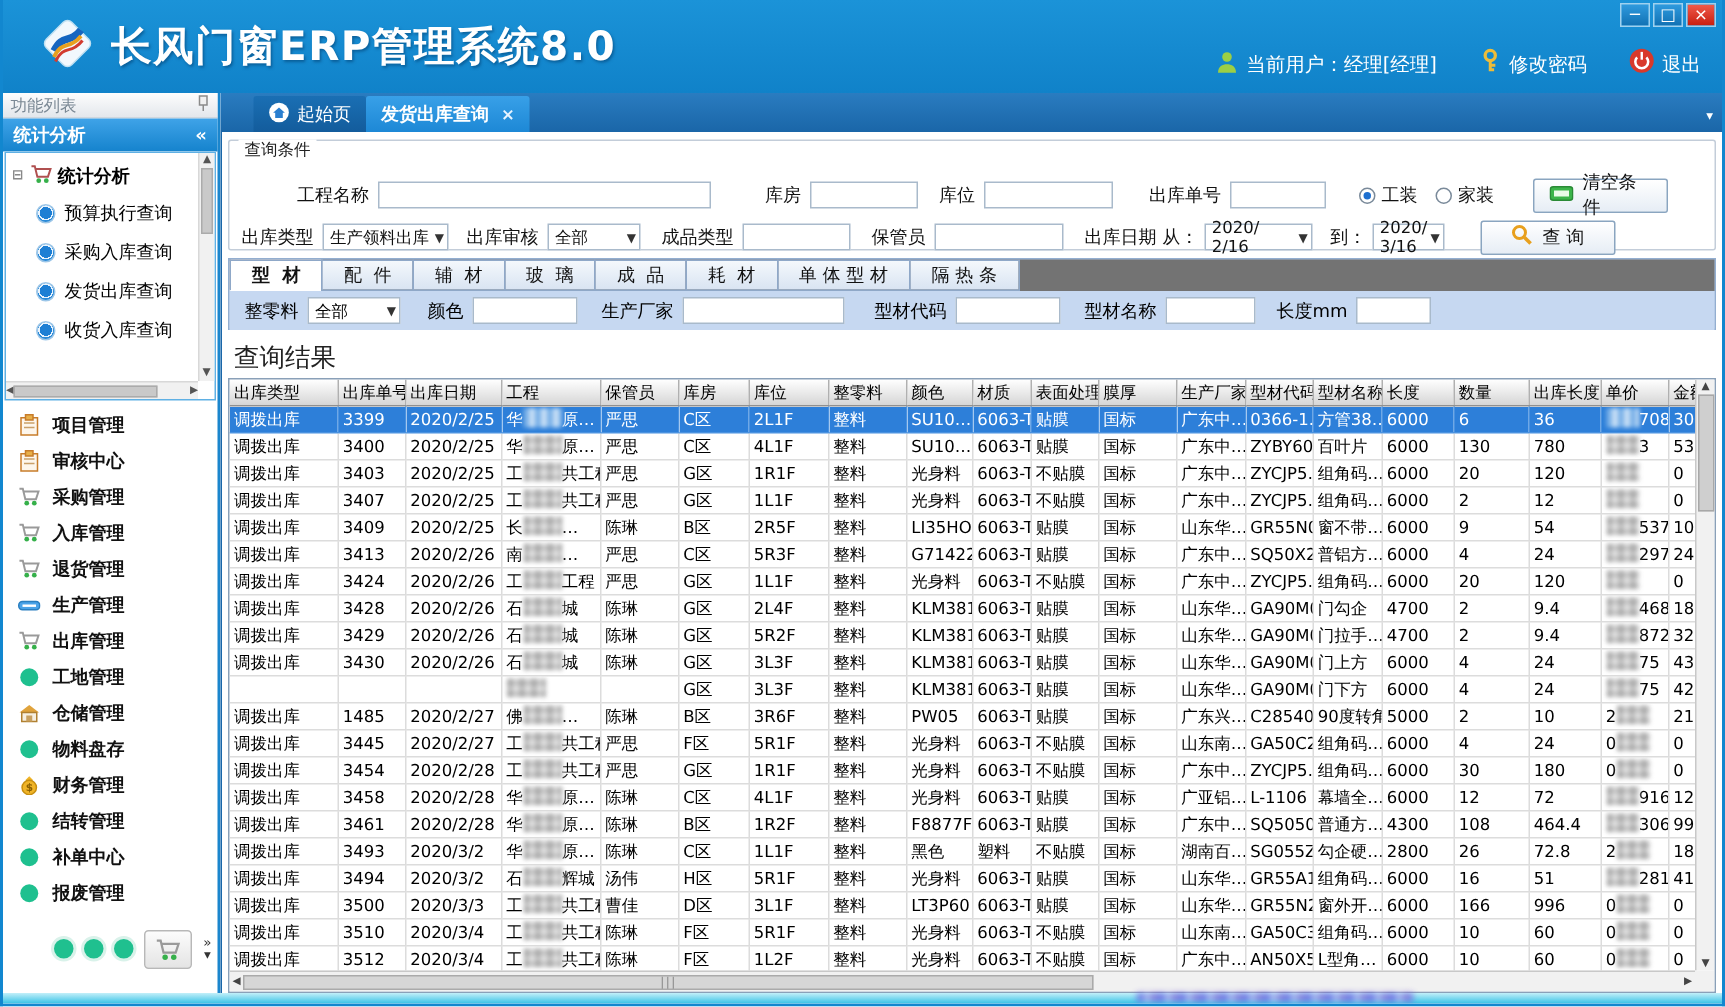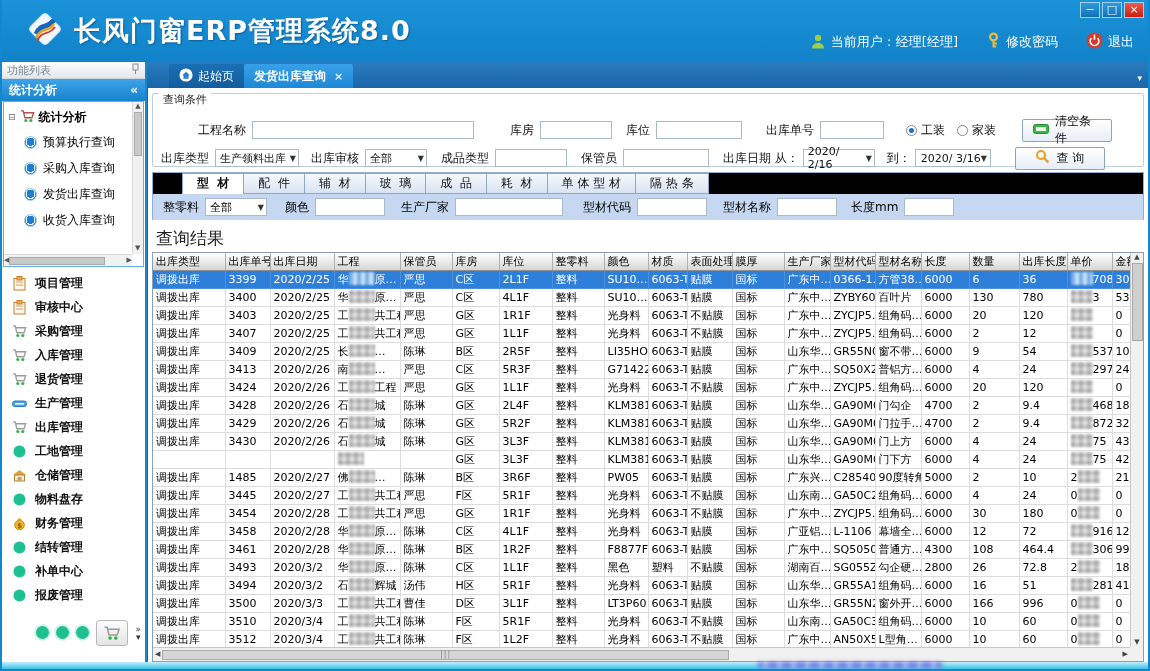--- a/index.html
+++ b/index.html
@@ -65,21 +65,21 @@
   .in { border:1px solid #a9bacb; height:18px; background:#fff; font-size:11px; font-family:"DejaVu Sans",sans-serif; padding:0 2px; }
   .combo { border:1px solid #a9bacb; height:18px; background:#fff; font-size:11px; display:flex; align-items:center; justify-content:space-between; padding:0 2px 0 4px; cursor:pointer; }
   .combo .arr { font-size:8px; color:#333; }
   .radio { display:inline-flex; align-items:center; gap:4px; cursor:pointer; }
   .rdot { width:11px; height:11px; border-radius:50%; border:1px solid #7a8a9a; background:#fff; position:relative; }
   .rdot.on::after { content:""; position:absolute; left:2px; top:2px; width:5px; height:5px; border-radius:50%; background:#1d6fd0; }
   .btn { height:23px; border:1px solid #8aa5c0; border-radius:2px; background:linear-gradient(#ffffff,#e6edf5); font-size:12px; color:#111; display:flex; align-items:center; justify-content:center; gap:6px; cursor:pointer; padding:0 10px; }
 
   
   .material-box { margin-top:5px; border:1px solid #93aed0; background:#b9cde9; height:48px; }
-  .mat-tabs { display:flex; height:21px; background:#000000;padding-left:29px; }
+  .mat-tabs { display:flex; height:21px; background:#737373; }
   .mat-tab { border:1px solid #8fa8c8; border-bottom:1px solid #8fa8c8; margin-right:-1px; padding:0 14px; font-size:12px; display:flex; align-items:center; background:linear-gradient(#f4f8fc,#d9e4f2); cursor:pointer; white-space:pre; color:#111; }
   .mat-tab.active { background:#fff; border-bottom:1px solid #fff; font-weight:bold; }
   .filter-row { height:26px; background:#c6d8f1; display:flex; align-items:center; font-size:12px; padding-left:10px; }
 
   
   .results-label { margin-top:7px; font-size:17px; color:#222; padding-left:4px; }
   .table-outer { position:relative; margin-top:2px; border:1px solid #8aa0b8; height:410px; overflow:hidden; background:#fff; }
   .tbl-clip { position:absolute; left:0; top:0; right:13px; bottom:14px; overflow:hidden; }
   table.tbl { border-collapse:collapse; table-layout:fixed; width:999px; }
   table.tbl th { background:linear-gradient(#ffffff,#d6d6d6); border-right:1px solid #b0b0b0; border-bottom:1px solid #909090; font-size:11px; font-weight:normal; color:#000; height:17px; text-align:left; padding:0 3px; white-space:nowrap; overflow:hidden; }
@@ -433,21 +433,21 @@
             <span class="lbl" style="margin-left:14px;">成品类型</span>
             <input class="in" style="width: 72px; margin-left: 6px;" value="">
             <span class="lbl" style="margin-left:14px;">保管员</span>
             <input class="in" style="width: 86px; margin-left: 6px;" value="">
             <span class="lbl" style="margin-left:14px;">出库日期 从：</span>
             <div class="combo" style="width:72px;margin-left:4px;">
               <span>2020/ 2/16</span>
                 <span class="arr">▼</span>
             </div>
             <span class="lbl" style="margin-left:12px;">到：</span>
-            <div class="combo" style="width:76px;margin-left:4px;justify-content:center;">
+            <div class="combo" style="width:48px;margin-left:4px;">
               <span>2020/ 3/16</span>
                 <span class="arr">▼</span>
             </div>
             <div class="btn" style="margin-left:24px;width:90px;">
               <span>
                 <svg width="15" height="15">
                     <circle cx="6" cy="6" r="4" fill="none" stroke="#e8a01e" stroke-width="2"></circle>
                     <line x1="9.2" y1="9.2" x2="13.4" y2="13.4" stroke="#e8a01e" stroke-width="2.4"></line>
                   </svg>
               </span>

